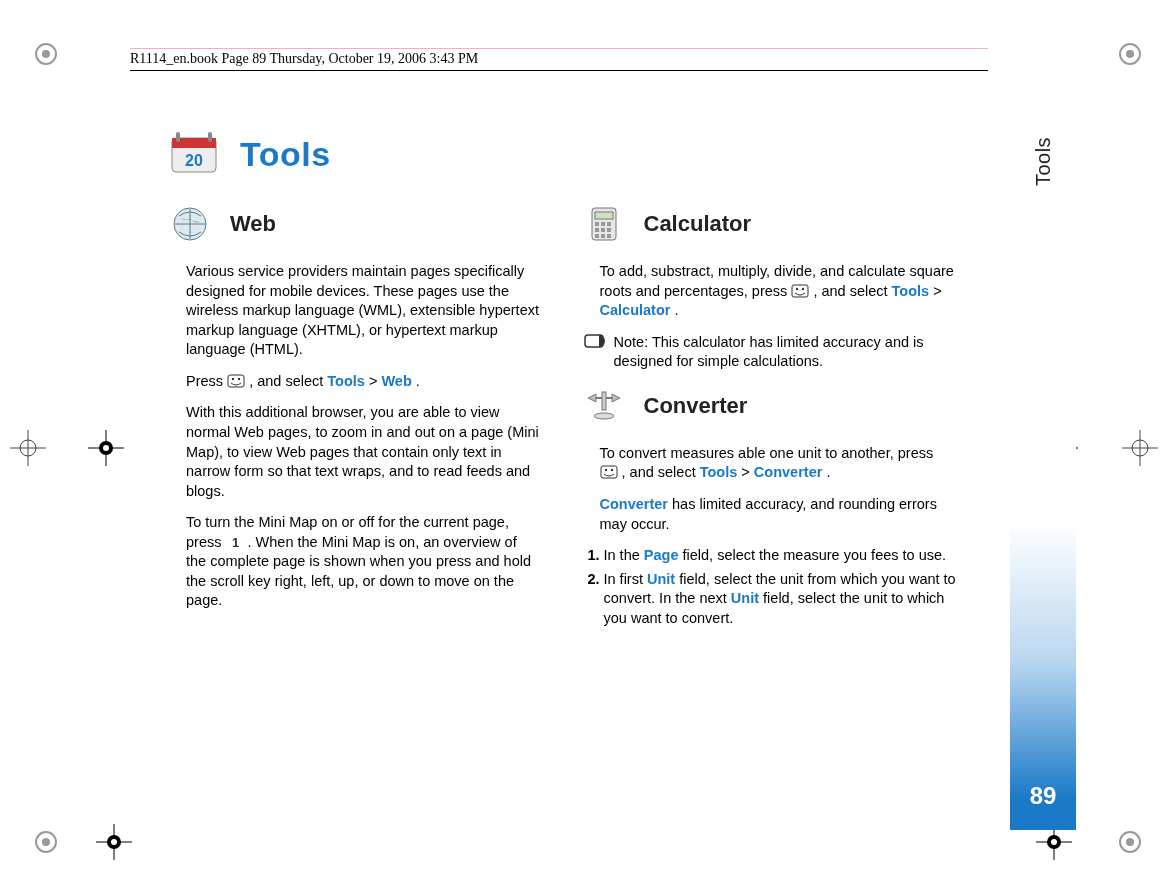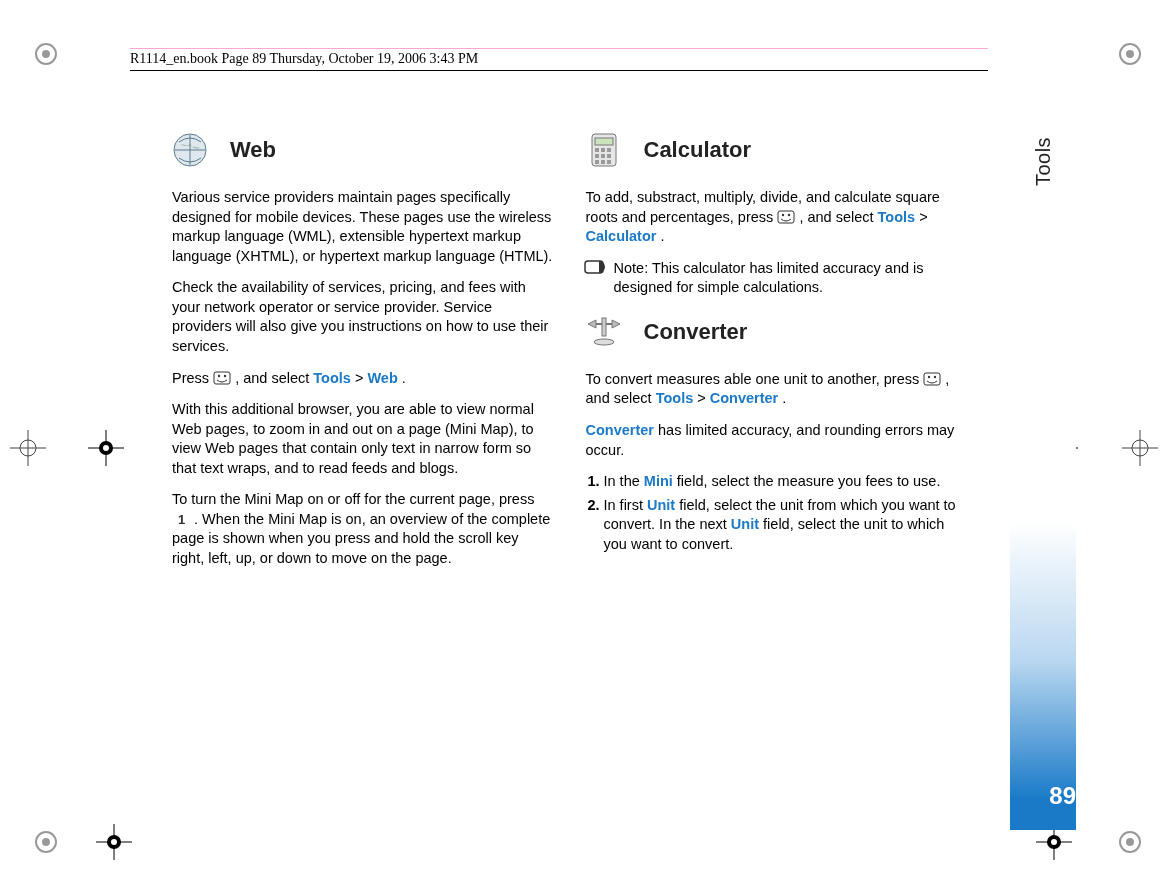--- a/index.html
+++ b/index.html
@@ -60,21 +60,21 @@
     transform: translateX(-50%) rotate(-90deg);
     transform-origin: center;
     font-size: 20px;
     color: #222;
     letter-spacing: 0.5px;
   }
   .side-tab .pageno {
     position: absolute;
     bottom: 20px;
     width: 100%;
-    text-align: right;
+    text-align: center;
     color: #fff;
     font-weight: bold;
     font-size: 24px;
   }
 
   
   .page {
     position: absolute;
     top: 130px;
     left: 170px;
@@ -88,21 +88,21 @@
     color: #1a7ac8;
     letter-spacing: 0.5px;
   }
 
   .columns { display:flex; gap: 27px; }
   .col { flex: 1 1 0; font-size: 14.5px; line-height: 1.35; }
 
   .sec-head { display:flex; align-items:center; gap:20px; margin: 0 0 18px; }
   .sec-head h2 { margin:0; font-size: 22px; font-weight: bold; color:#222; }
 
-  p { margin: 0 2px 12px; }
+  p { margin: 0 16px 12px; }
 
   .glyph { display:inline-block; width:18px; height:14px; vertical-align:-2px; }
   .glyph svg { width:18px; height:14px; }
 
   ol.steps { margin: 4px 0 0; padding-left: 20px; }
   ol.steps > li { margin-bottom: 4px; }
   ol.steps > li::marker { font-weight: bold; }
 
   
   .icon-box { width: 40px; height: 40px; flex:0 0 40px; display:flex; align-items:center; justify-content:center; }
@@ -194,37 +194,48 @@
   <div class="rule"><span>R1114_en.book  Page 89  Thursday, October 19, 2006  3:43 PM</span></div>
 </div>
 
 <div class="side-tab">
   <div class="label">Tools</div>
   <div class="pageno">89</div>
 </div>
 
 <div class="page">
 
+  <div class="title-row">
+    <span class="icon-big">
+      <svg viewBox="0 0 52 48">
+        <rect x="2" y="8" width="44" height="34" rx="4" fill="#eee" stroke="#888"></rect>
+        <rect x="2" y="8" width="44" height="10" fill="#c33"></rect>
+        <rect x="6" y="2" width="4" height="10" rx="2" fill="#888"></rect>
+        <rect x="38" y="2" width="4" height="10" rx="2" fill="#888"></rect>
+        <text x="24" y="36" text-anchor="middle" font-size="16" fill="#1a7ac8" font-family="Arial" font-weight="bold">20</text>
+      </svg>
+    </span>
+    <h1>Tools</h1>
+  </div>
 
   <div class="columns">
 
     <div class="col">
       <div class="sec-head">
         <span class="icon-box">
           <svg viewBox="0 0 40 40">
             <circle cx="20" cy="20" r="16" fill="#dfe8ef" stroke="#5b7a8c"></circle>
             <path d="M5 20 h30 M20 5 v30 M9 12 q11 -8 22 0 M9 28 q11 8 22 0" stroke="#5b7a8c" fill="none"></path>
             <path d="M10 14 q6 4 10 0 q4 6 10 4" fill="#7ea07a" opacity="0.7"></path>
           </svg>
         </span>
         <h2>Web</h2>
       </div>
 
       <p>Various service providers maintain pages specifically designed for mobile devices. These pages use the wireless markup language (WML), extensible hypertext markup language (XHTML), or hypertext markup language (HTML).</p>
-      <p>Check the availability of services, pricing, and fees with your network operator or service provider. Service providers will also give you instructions on how to use their services.</p>
 
       <p>
         <span>Press </span>
         <span class="glyph"><svg viewBox="0 0 18 14">
               <rect x="1" y="1" width="16" height="12" rx="2" fill="#fff" stroke="#333"></rect>
               <circle cx="6" cy="5" r="1.2" fill="#333"></circle>
               <circle cx="12" cy="5" r="1.2" fill="#333"></circle>
               <path d="M4 9 q5 4 10 0" stroke="#333" fill="none"></path>
             </svg></span>
         <span> , and select </span>
@@ -320,21 +331,21 @@
       </p>
 
       <p>
         <span class="ink-bold">Converter</span>
         <span> has limited accuracy, and rounding errors may occur.</span>
       </p>
 
       <ol class="steps">
         <li>
           <span>In the </span>
-          <span class="ink-bold">Mini</span>
+          <span class="ink-bold">Page</span>
           <span> field, select the measure you fees to use.</span>
         </li>
         <li>
           <span>In first </span>
           <span class="ink-bold">Unit</span>
           <span> field, select the unit from which you want to convert. In the next </span>
           <span class="ink-bold">Unit</span>
           <span> field, select the unit to which you want to convert.</span>
         </li>
       </ol>

